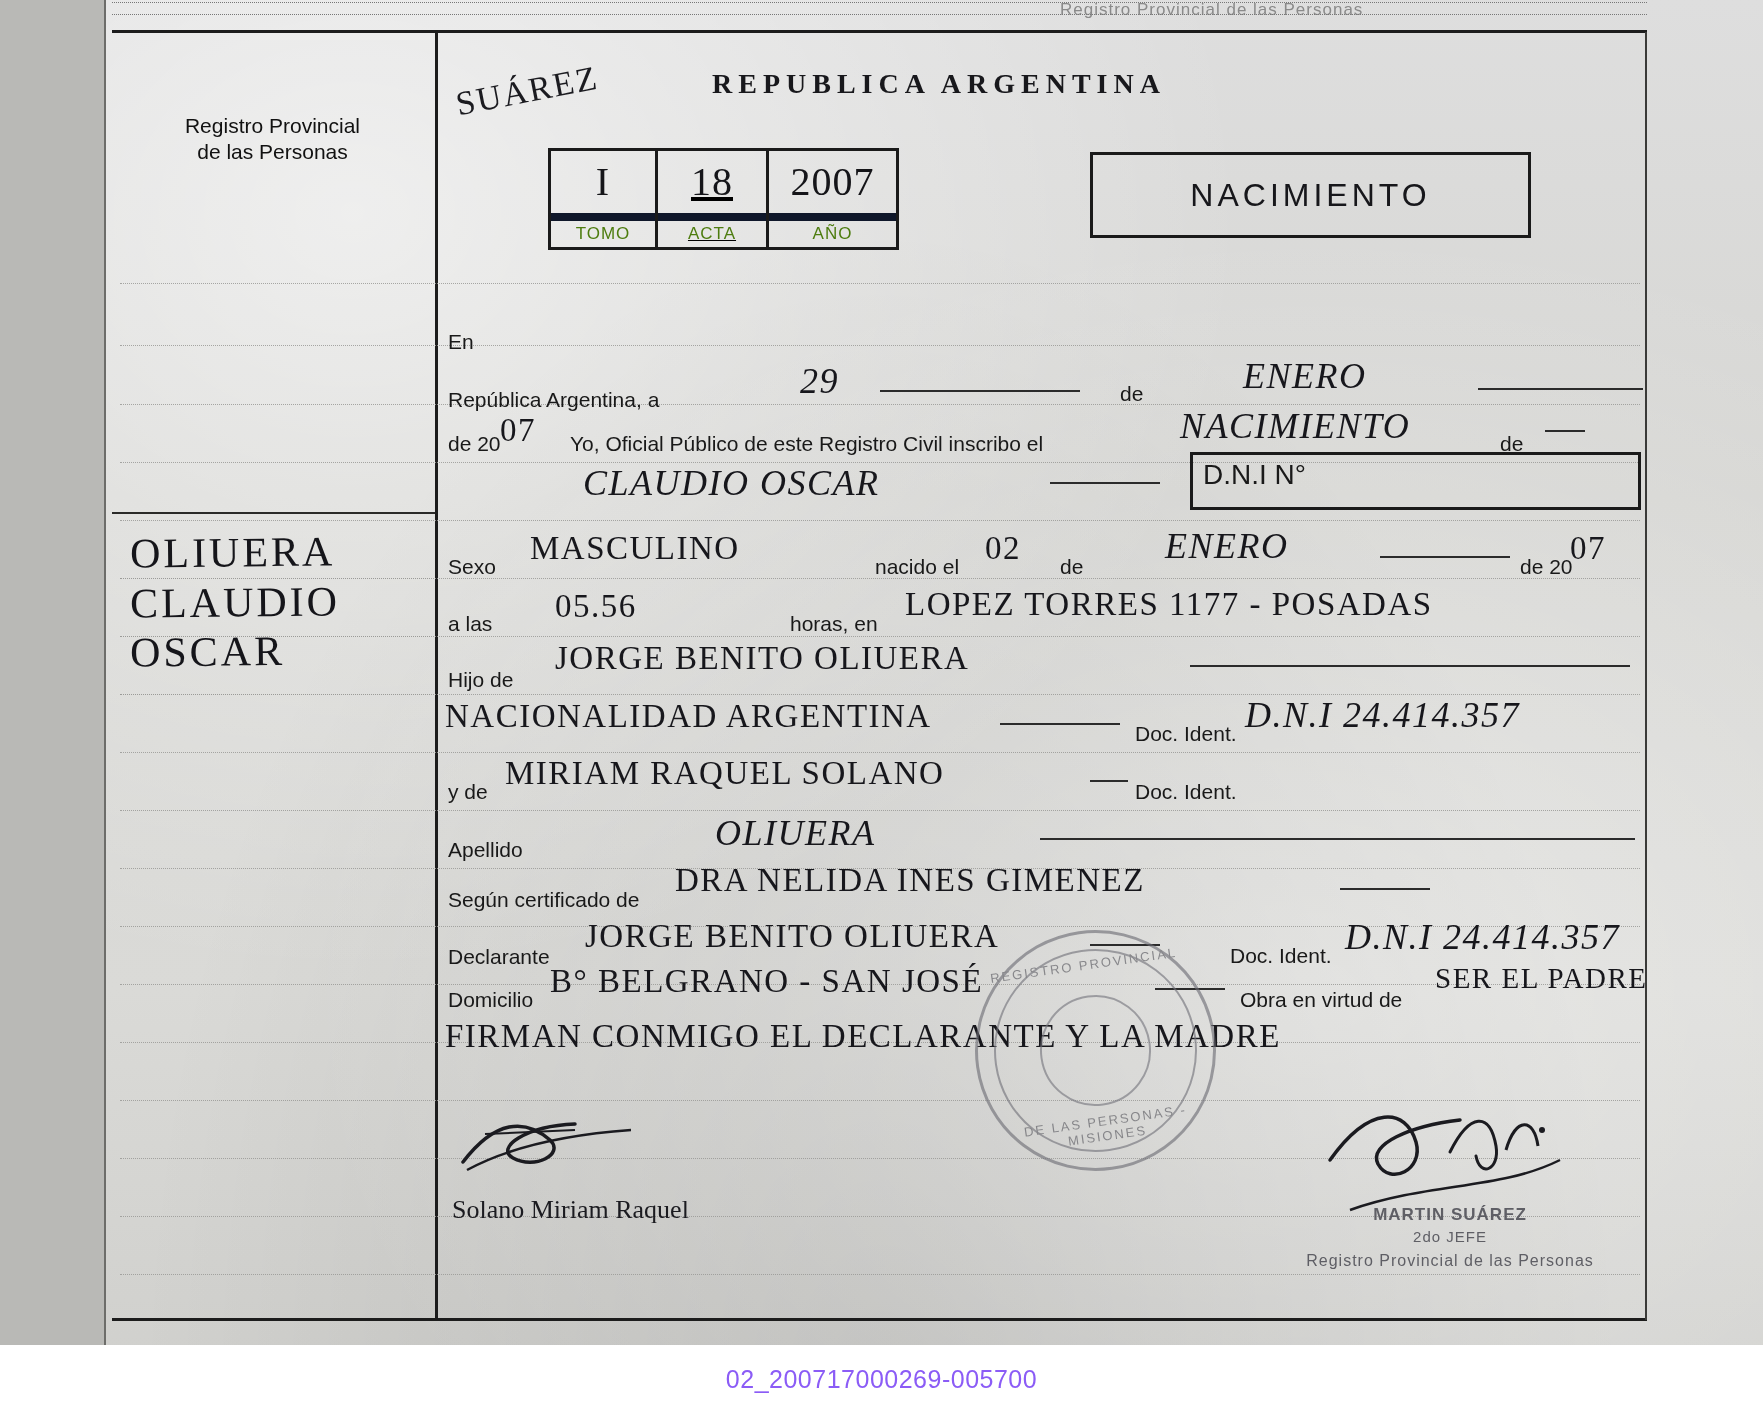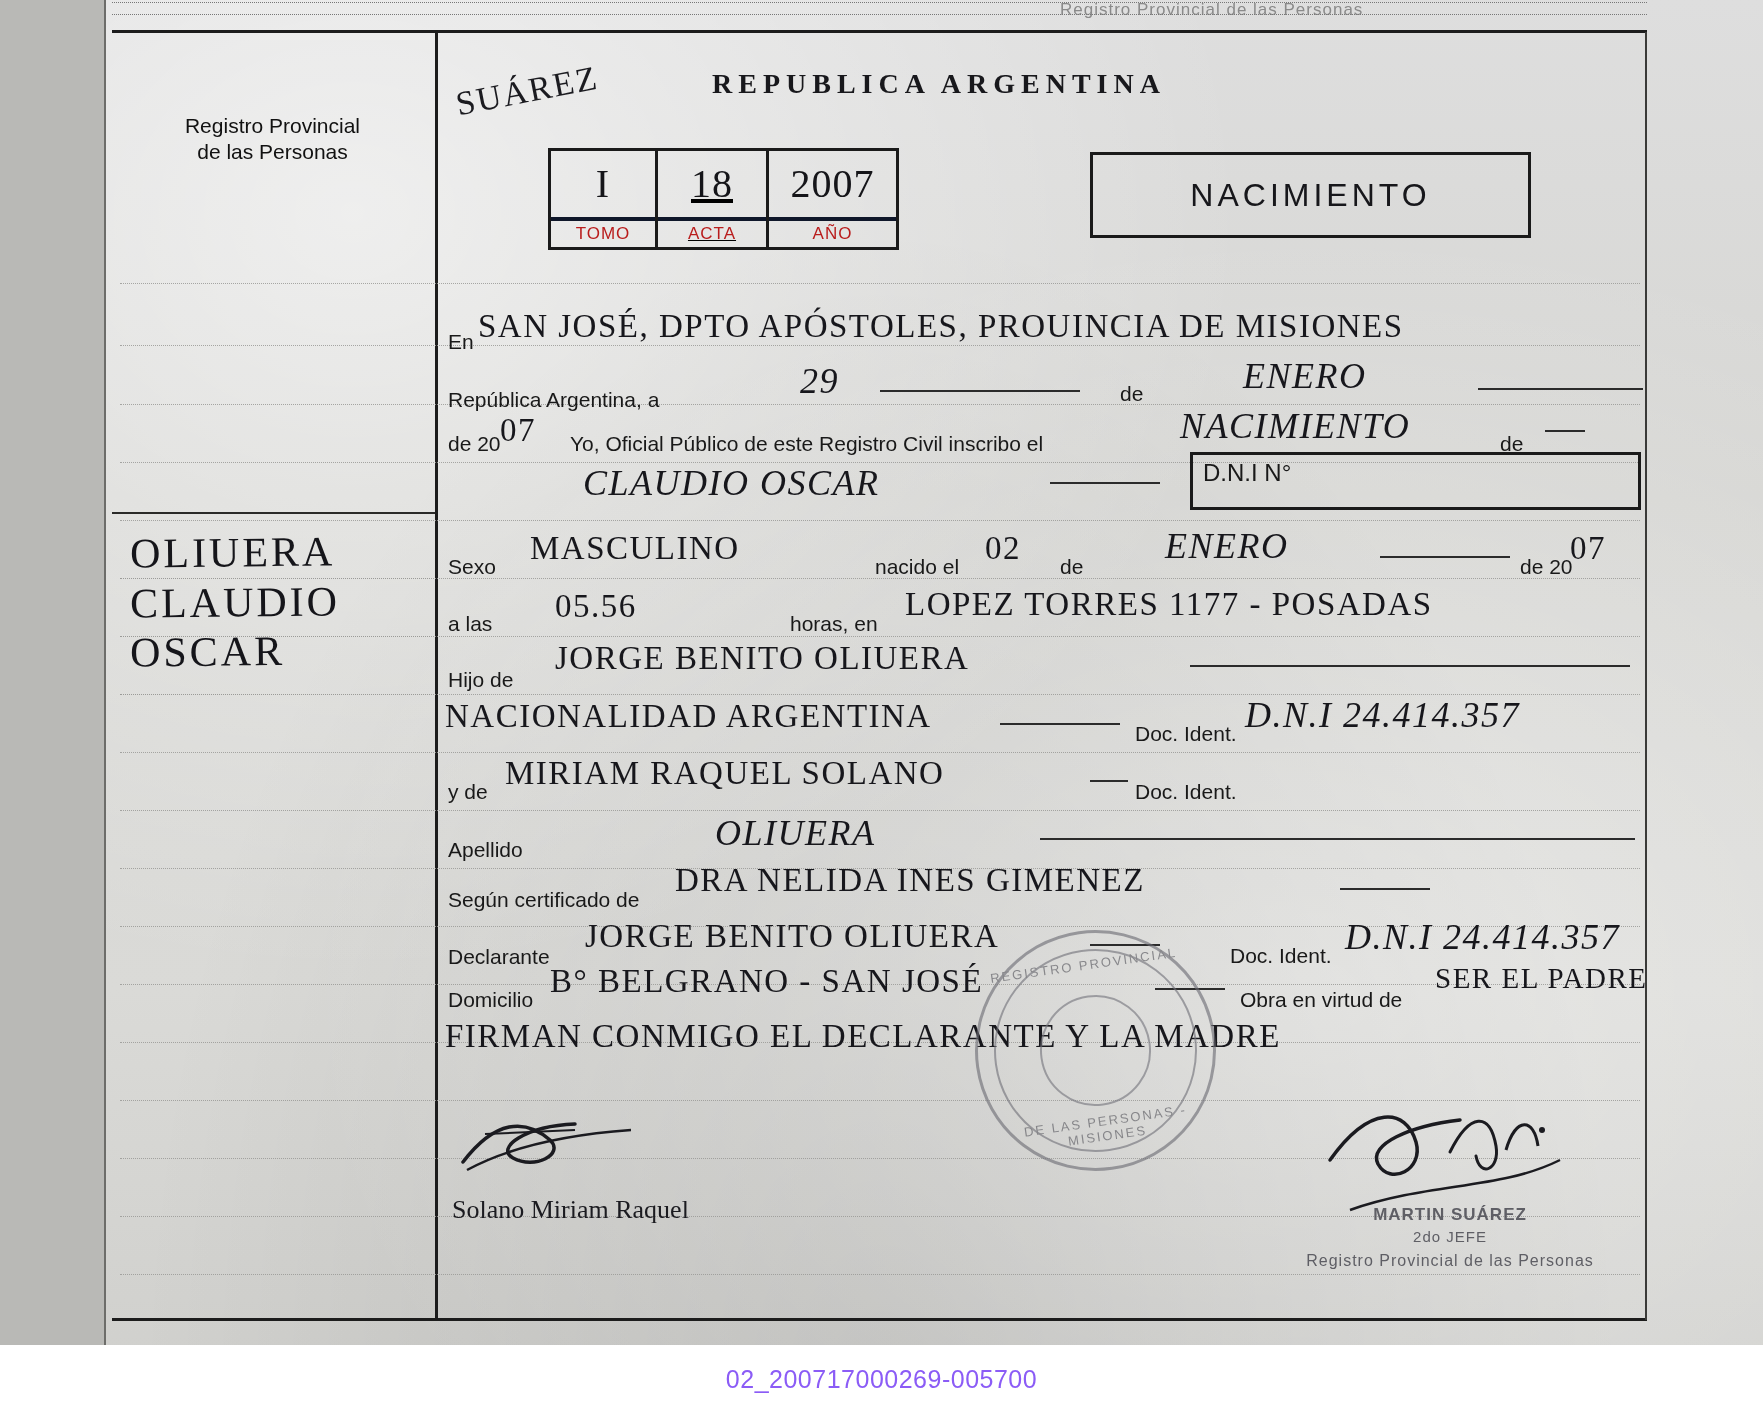--- a/index.html
+++ b/index.html
@@ -180,27 +180,27 @@
     align-items: center;
     justify-content: center;
     font-family: "Liberation Serif", serif;
     font-size: 40px;
     letter-spacing: 1px;
     color: #151519;
     padding-bottom: 2px;
   }
   .tab-lbl {
     height: 26px;
-    border-top: 4px solid #0f172a;
+    border-top: 8px solid #0f172a;
     display: flex;
     align-items: center;
     justify-content: center;
     font-size: 17px;
     letter-spacing: 1px;
-    color: #b91c1c;
+    color: #4d7c0f;
   }
   .tab-cell.t1 { flex: 0 0 104px; }
   .tab-cell.t2 { flex: 0 0 108px; text-decoration: underline; }
 
   .nac-box {
     position: absolute;
     left: 1090px; top: 152px;
     width: 435px; height: 80px;
     border: 3px solid #1a1a1a;
     display: flex;
@@ -236,21 +236,21 @@
 
   .dni-box {
     position: absolute;
     left: 1190px; top: 452px;
     width: 445px; height: 52px;
     border: 3px solid #1a1a1a;
   }
   .dni-box .inner {
     position: absolute;
     left: 10px; top: 4px;
-    font-size: 24px;
+    font-size: 28px;
     color: #191919;
   }
 
   
   .stamp {
     position: absolute;
     left: 975px; top: 930px;
     width: 235px; height: 235px;
     border-radius: 50%;
     border: 3px solid #6d6d75;
@@ -374,21 +374,20 @@
       <div class="tab-val">2007</div>
       <div class="tab-lbl">AÑO</div>
     </div>
   </div>
 
   <div class="nac-box">
     <span>NACIMIENTO</span>
   </div>
 
   <div class="lbl" style="left:448px; top:330px;">En</div>
-  <div class="hw med" style="left:478px; top:308px;">SAN JOSÉ, DPTO APÓSTOLES, PROUINCIA DE MISIONES</div>
 
   <div class="lbl" style="left:448px; top:388px;">República Argentina, a</div>
   <div class="hw big" style="left:800px; top:360px;">29</div>
   <div class="dash" style="left:880px; top:390px; width:200px;"></div>
   <div class="lbl" style="left:1120px; top:382px;">de</div>
   <div class="hw big" style="left:1243px; top:355px;">ENERO</div>
   <div class="dash" style="left:1478px; top:388px; width:165px;"></div>
 
   <div class="lbl" style="left:448px; top:432px;">de 20</div>
   <div class="hw med" style="left:500px; top:412px;">07</div>

